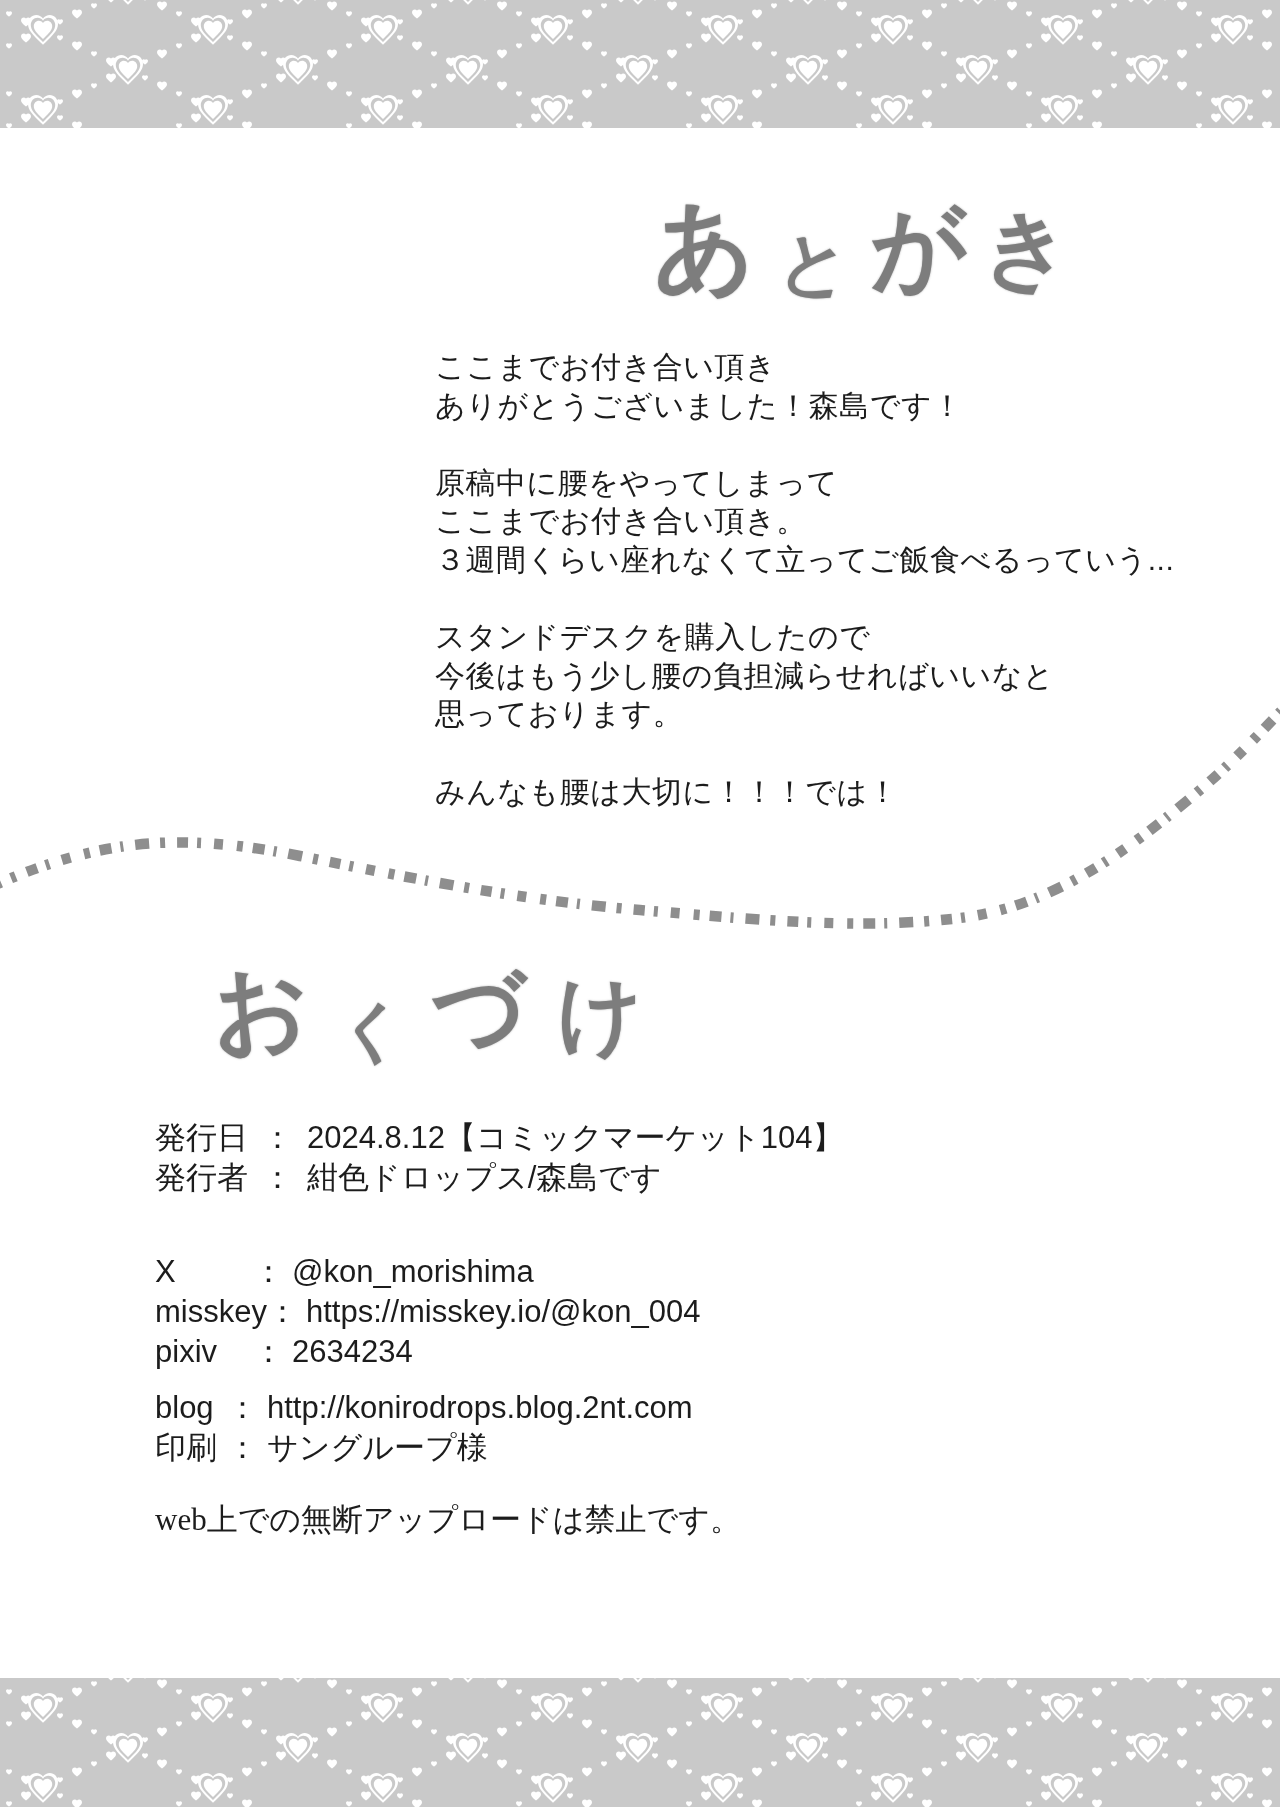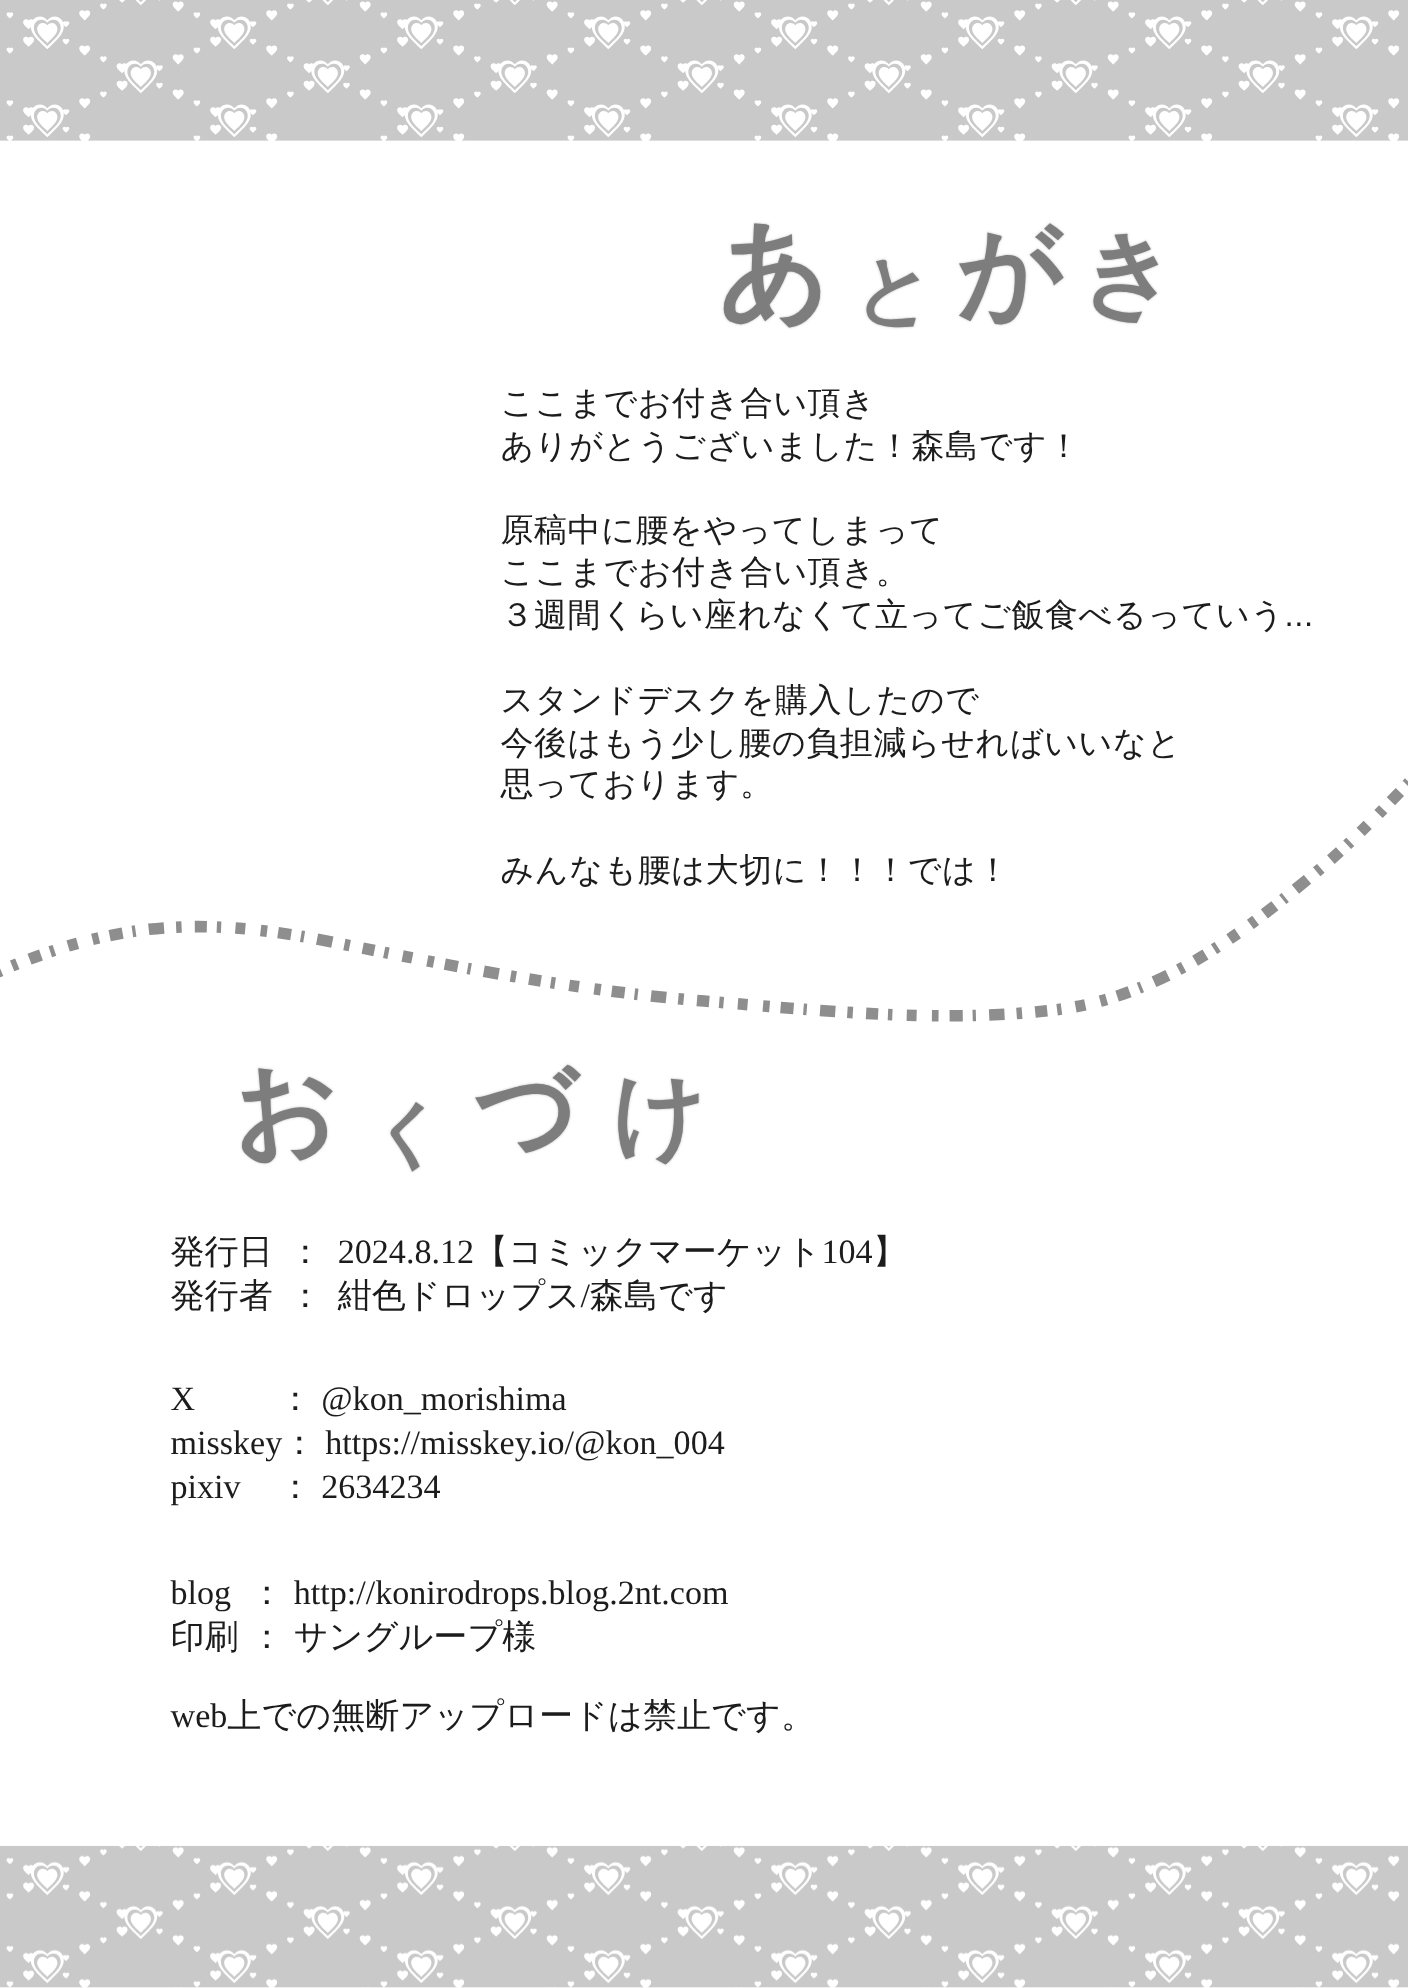--- a/index.html
+++ b/index.html
@@ -40,33 +40,32 @@
   .okuzuke .hc:nth-child(3){font-size:92px;transform:rotate(-3deg);}
   .okuzuke .hc:nth-child(4){font-size:84px;transform:translateY(2px);margin-left:30px;}
 
   .body-text{
     position:absolute;left:435px;top:348px;
     font-size:30px;
   }
   .body-text .line{
     height:38.6px;line-height:38.6px;white-space:nowrap;
     letter-spacing:0.5px;
-    margin-left:20px;
   }
 
   .wave{position:absolute;left:0;top:0;pointer-events:none;}
 
   .colophon{
     position:absolute;left:155px;top:1118px;
     font-size:31px;
   }
   .cblock{margin:0;}
   .cblock.bb{margin-top:54px;}
-  .cblock.bc{margin-top:56px;}
-  .crow{display:flex;height:40px;line-height:40px;white-space:nowrap;font-family:Liberation Serif, serif;}
+  .cblock.bc{margin-top:16px;}
+  .crow{display:flex;height:40px;line-height:40px;white-space:nowrap;}
   .clabel{display:inline-block;}
   .ba .clabel{min-width:93px;}
   .bb .clabel{min-width:98px;}
   .bc .clabel{min-width:63px;}
   .ba .csep{margin:0 14px;}
   .bb .csep{margin-right:8px;}
   .bc .csep{margin:0 9px;}
   .notice{margin-top:32px;height:40px;line-height:40px;white-space:nowrap;font-family:Liberation Serif, serif;}
 </style>
 </head>

